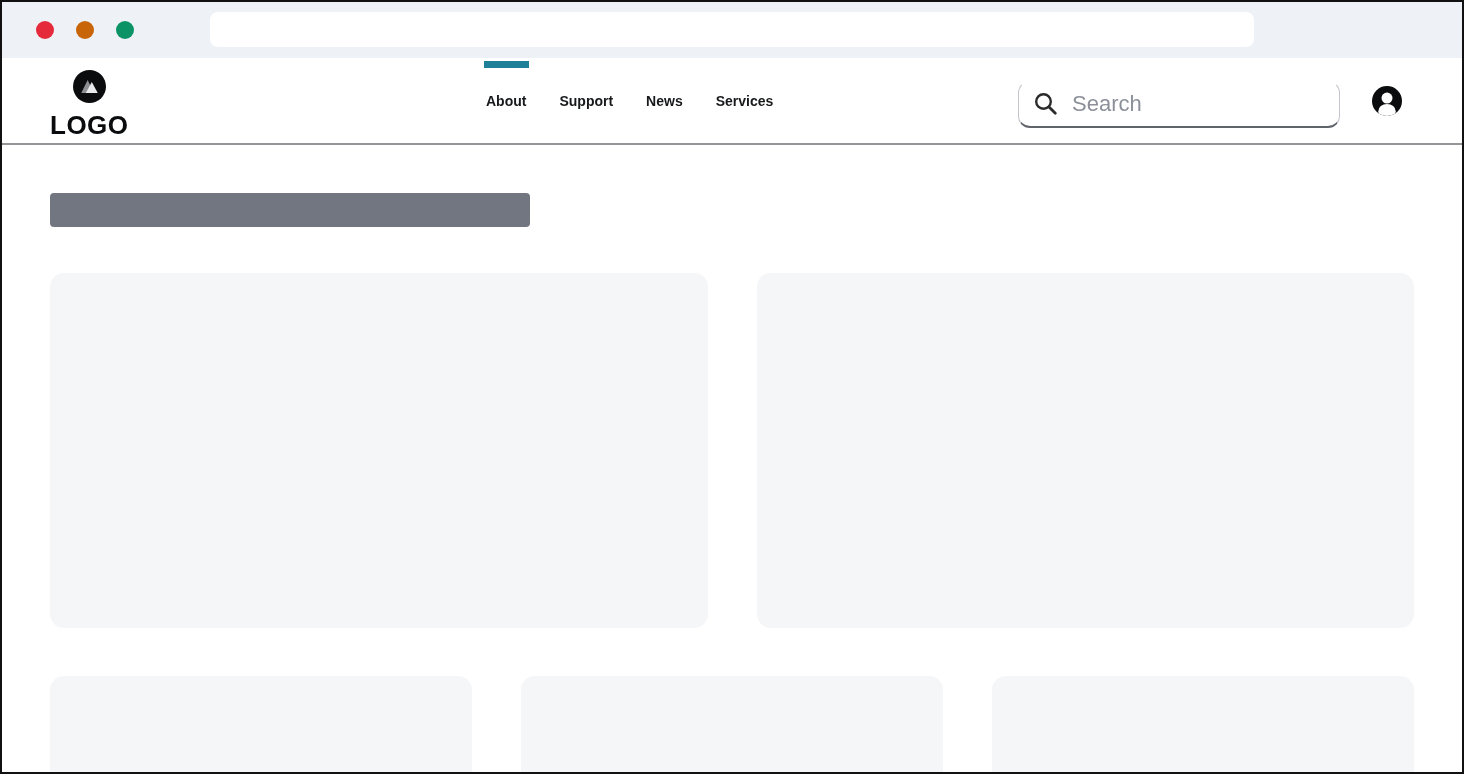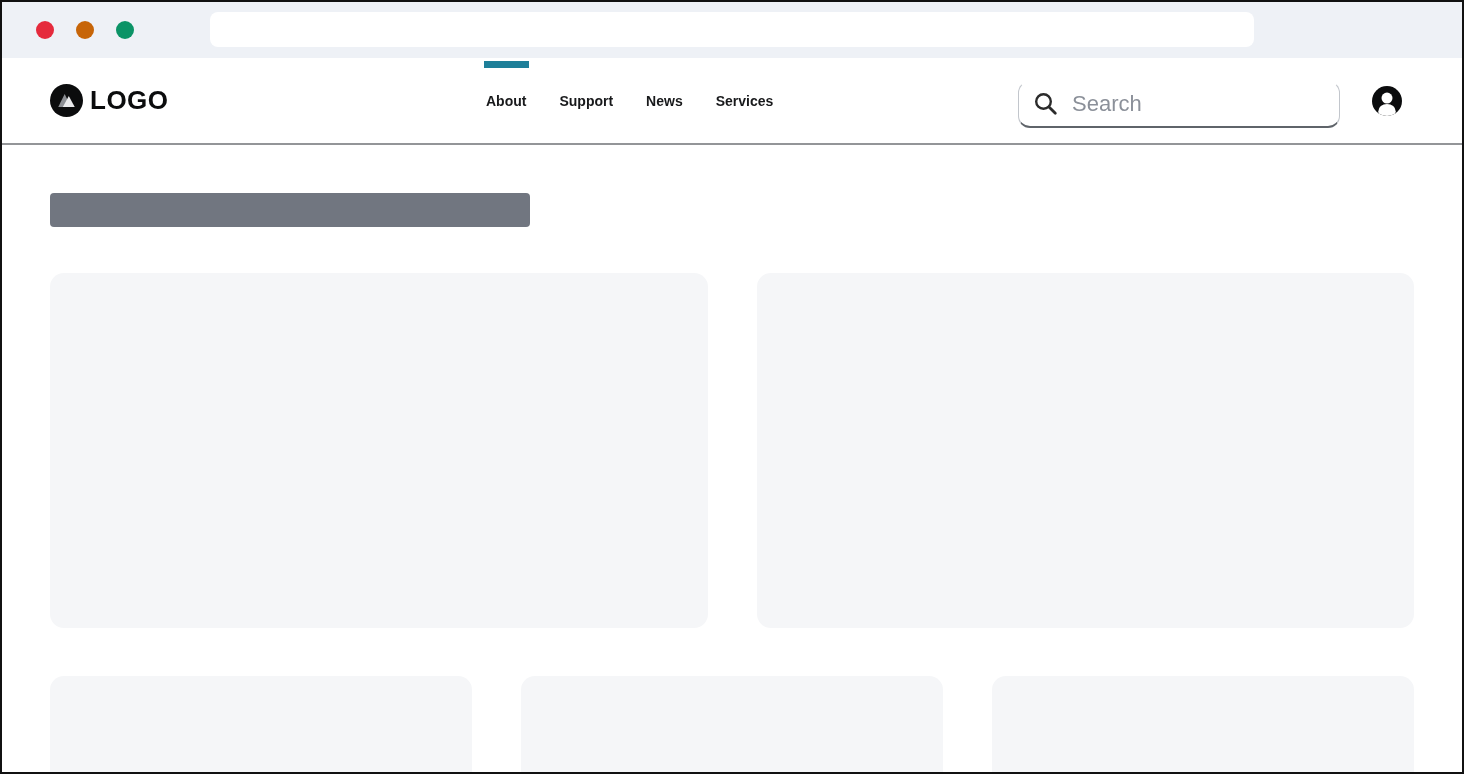--- a/index.html
+++ b/index.html
@@ -46,23 +46,24 @@
 
   
   .site-header {
     position: relative;
     height: 87px;
     background: #fff;
     border-bottom: 2px solid var(--c-divider, #939598);
   }
   .logo {
     position: absolute;
-    left: 48px; top: 0; height: 100%;
+    left: 48px; top: 12px; height: 100%;
     display: flex; align-items: center; gap: 7px;
     cursor: pointer;
+    flex-direction: column;
   }
   .logo-mark { width: 33px; height: 33px; display: block; }
   .logo-text {
     font-size: 26px;
     font-weight: bold;
     letter-spacing: 0.5px;
     color: #0b0c0d;
   }
   .main-nav {
     position: absolute;

